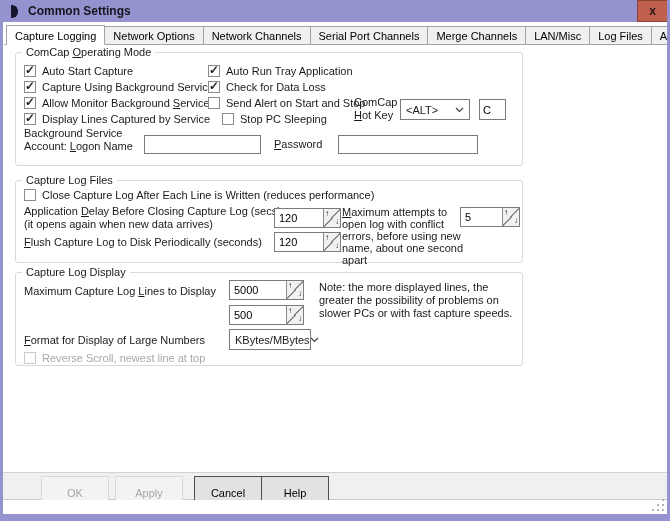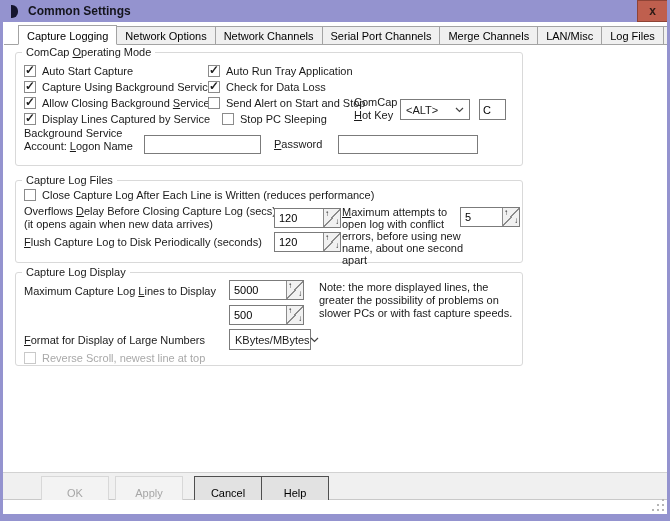--- a/index.html
+++ b/index.html
@@ -12,21 +12,21 @@
   
   .titlebar { position:absolute; top:0; left:-3px; width:670px; height:22px; background:#9493cf; display:flex; align-items:center; }
   .app-icon { width:7px; height:13px; background:#15152e; border-radius:0 6px 6px 0; margin-left:11px; }
   .title { margin-left:10px; font-size:12px; font-weight:600; color:#14141c; }
   .close-btn { position:absolute; right:2px; top:0; width:31px; height:22px; background:#bf5f4e; border:1px solid #8e4336;
                color:#2c1a15; font-weight:700; font-size:12px; display:flex; align-items:center; justify-content:center; cursor:default; }
 
   .body { position:absolute; top:22px; left:0; right:0; bottom:0; background:#fff; }
 
   
-  .tabstrip { position:absolute; top:3px; left:1px; right:0; height:20px; display:flex; align-items:flex-end; border-bottom:1px solid #a3a3a3; padding-left:14px; }
+  .tabstrip { position:absolute; top:3px; left:1px; right:0; height:20px; display:flex; align-items:flex-end; border-bottom:1px solid #a3a3a3; padding-left:2px; }
   .tab { height:18px; padding:3px 8px 2px 8px; background:#f0f0f0; border:1px solid #a3a3a3; border-bottom:none;
          margin-right:-1px; white-space:nowrap; color:#000; position:relative; }
   .tab.active { background:#fff; height:20px; margin-bottom:-1px; border-bottom:1px solid #fff; z-index:2; padding-top:4px; }
 
   
   .group { position:absolute; left:12px; width:508px; border:1px solid #d9d9d9; border-radius:3px; background:#fff; }
   .gcap { position:absolute; top:-7px; left:6px; background:#fff; padding:0 4px; white-space:nowrap; }
   .abs { position:absolute; white-space:nowrap; }
   .u { text-decoration:underline; }
 
@@ -98,21 +98,21 @@
       <div class="abs cb" style="left:8px; top:12px;justify-content:flex-end;">
         <span class="box checked"></span>
         <span class="lbl">Auto Start Capture</span>
       </div>
       <div class="abs cb" style="left:8px; top:28px;">
         <span class="box checked"></span>
         <span class="lbl">Capture Using Background Service</span>
       </div>
       <div class="abs cb" style="left:8px; top:44px;">
         <span class="box checked"></span>
-        <span class="lbl"><span>Allow Closing Background </span><span class="u">S</span><span>ervice</span></span>
+        <span class="lbl"><span>Allow Monitor Background </span><span class="u">S</span><span>ervice</span></span>
       </div>
       <div class="abs cb" style="left:8px; top:60px;">
         <span class="box checked"></span>
         <span class="lbl">Display Lines Captured by Service</span>
       </div>
 
       <div class="abs cb" style="left:192px; top:12px;">
         <span class="box checked"></span>
         <span class="lbl">Auto Run Tray Application</span>
       </div>
@@ -154,21 +154,21 @@
 
     <div class="group" style="top:158px; height:83px;">
       <span class="gcap">Capture Log Files</span>
 
       <div class="abs cb" style="left:8px; top:8px;">
         <span class="box"></span>
         <span class="lbl">Close Capture Log After Each Line is Written (reduces performance)</span>
       </div>
 
       <div class="abs l2" style="left:8px; top:24px;">
-        <span>Overflows </span><span class="u">D</span><span>elay Before Closing Capture Log (secs)</span><br>
+        <span>Application </span><span class="u">D</span><span>elay Before Closing Capture Log (secs)</span><br>
         <span>(it opens again when new data arrives)</span>
       </div>
       <div class="spin" style="left:258px; top:27px; width:67px;">
         <input value="120" style="">
         <span class="spin-btn">
             <i class="up">↑</i>
             <i class="dn">↓</i>
           </span>
       </div>
 

